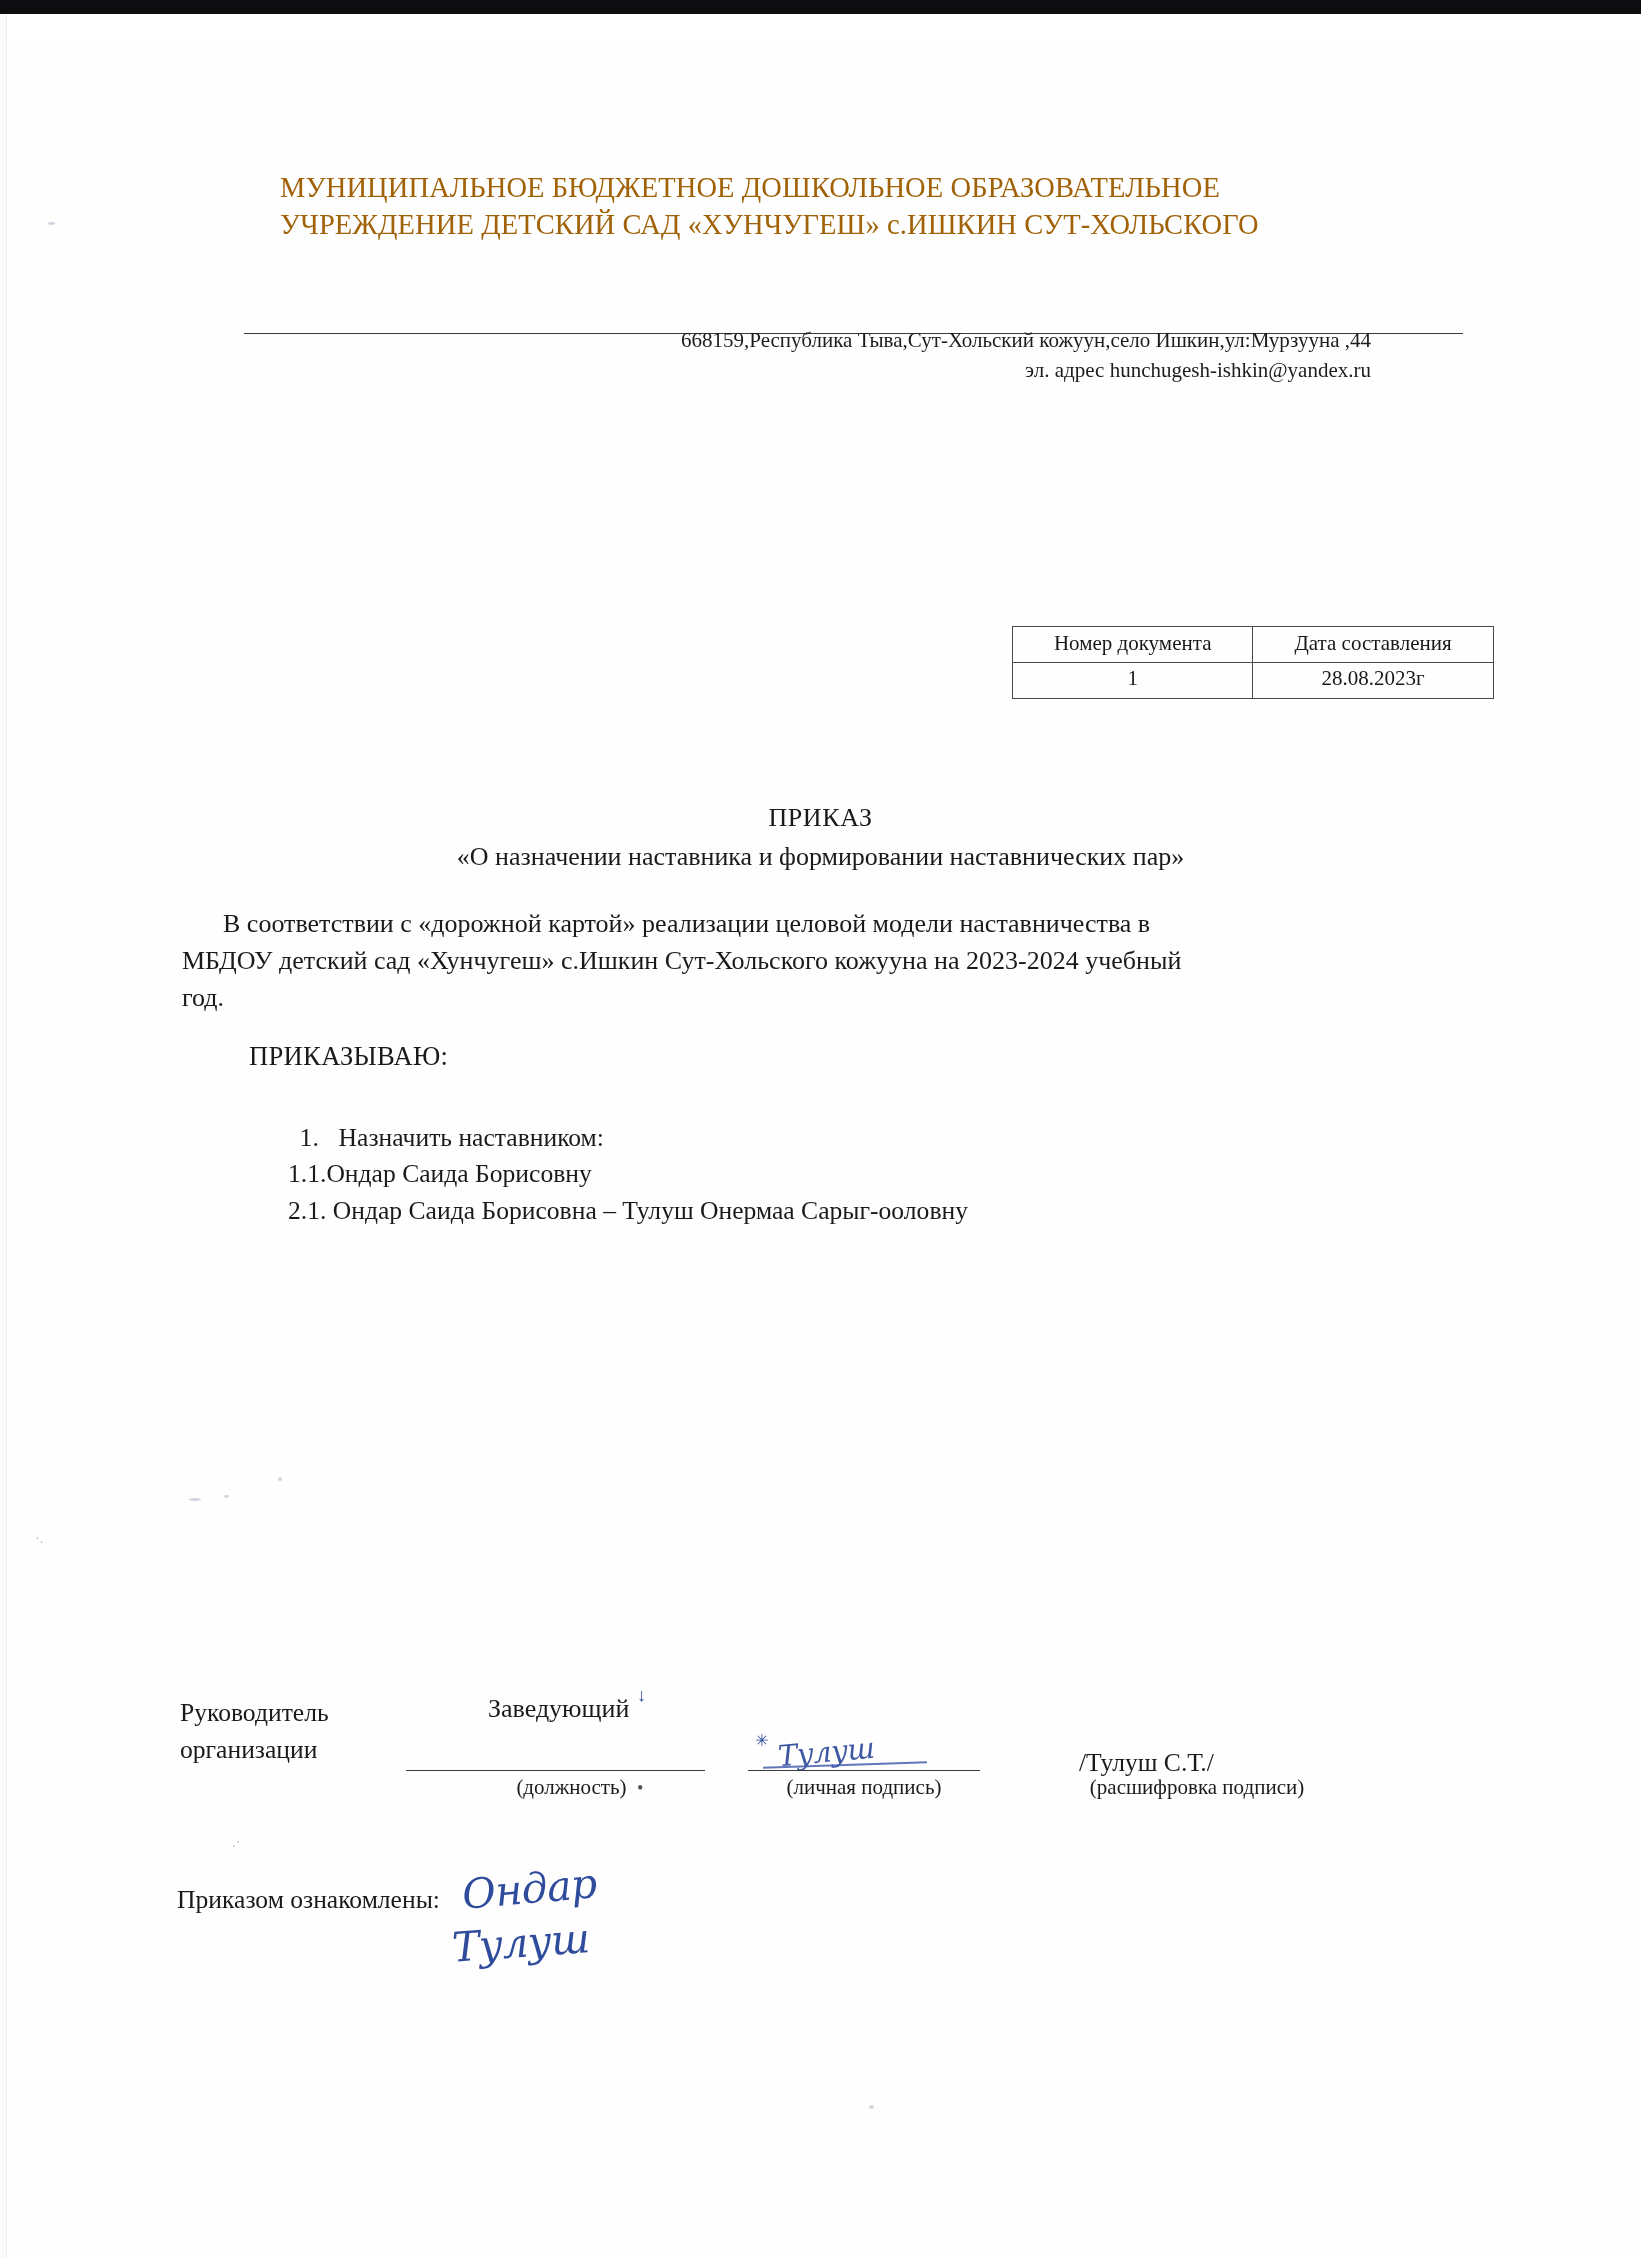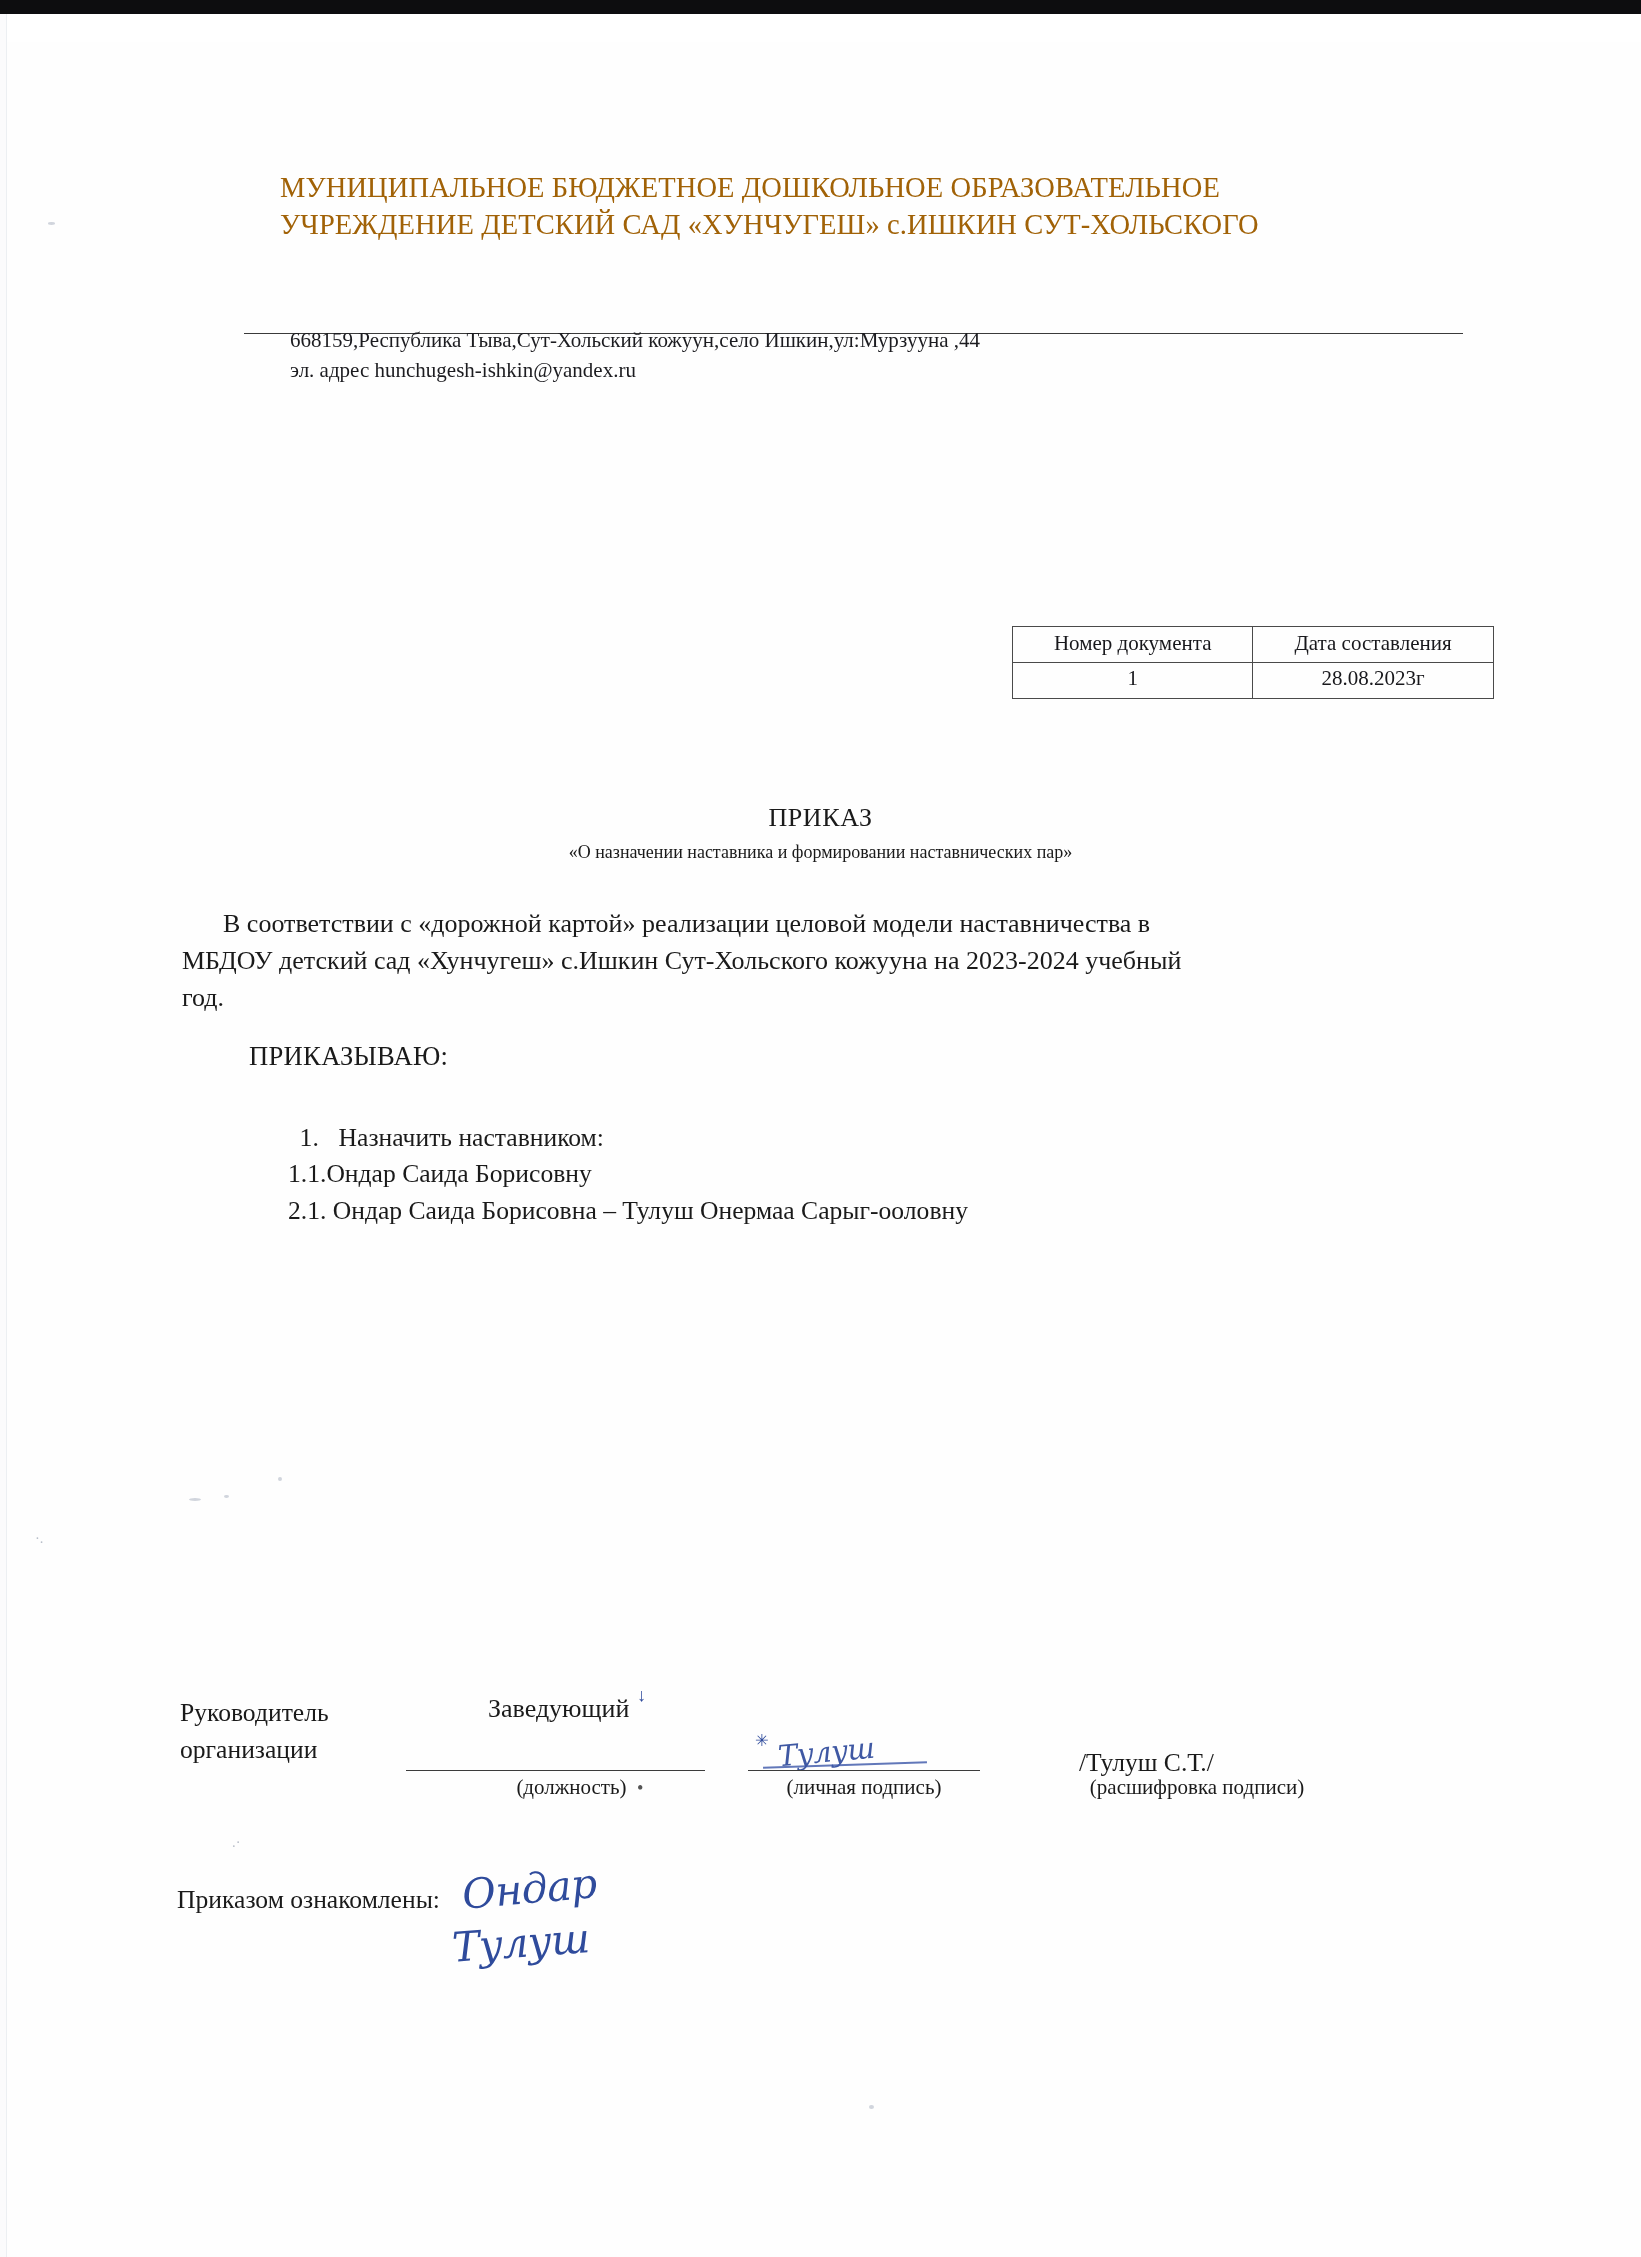--- a/index.html
+++ b/index.html
@@ -66,21 +66,21 @@
     top: 333px;
     width: 1219px;
     height: 1px;
     background: #3a3a3a;
   }
   .org-contacts {
     position: absolute;
     left: 290px;
     top: 325px;
     width: 1081px;
-    text-align: left;
+    text-align: right;
     font-size: 21px;
     line-height: 1.45;
     color: #1c1c20;
   }
 
   
   .doc-table {
     position: absolute;
     left: 1012px;
     top: 626px;
@@ -106,21 +106,21 @@
     width: 1641px;
     text-align: center;
     font-size: 26px;
     letter-spacing: 0.6px;
   }
   .order-subject {
     position: absolute;
     left: 0; top: 842px;
     width: 1641px;
     text-align: center;
-    font-size: 18px;
+    font-size: 26px;
   }
   .intro {
     position: absolute;
     left: 182px;
     top: 906px;
     width: 1477px;
     font-size: 26px;
     line-height: 1.42;
   }
   .intro .i-l1 { text-indent: 41px; }

